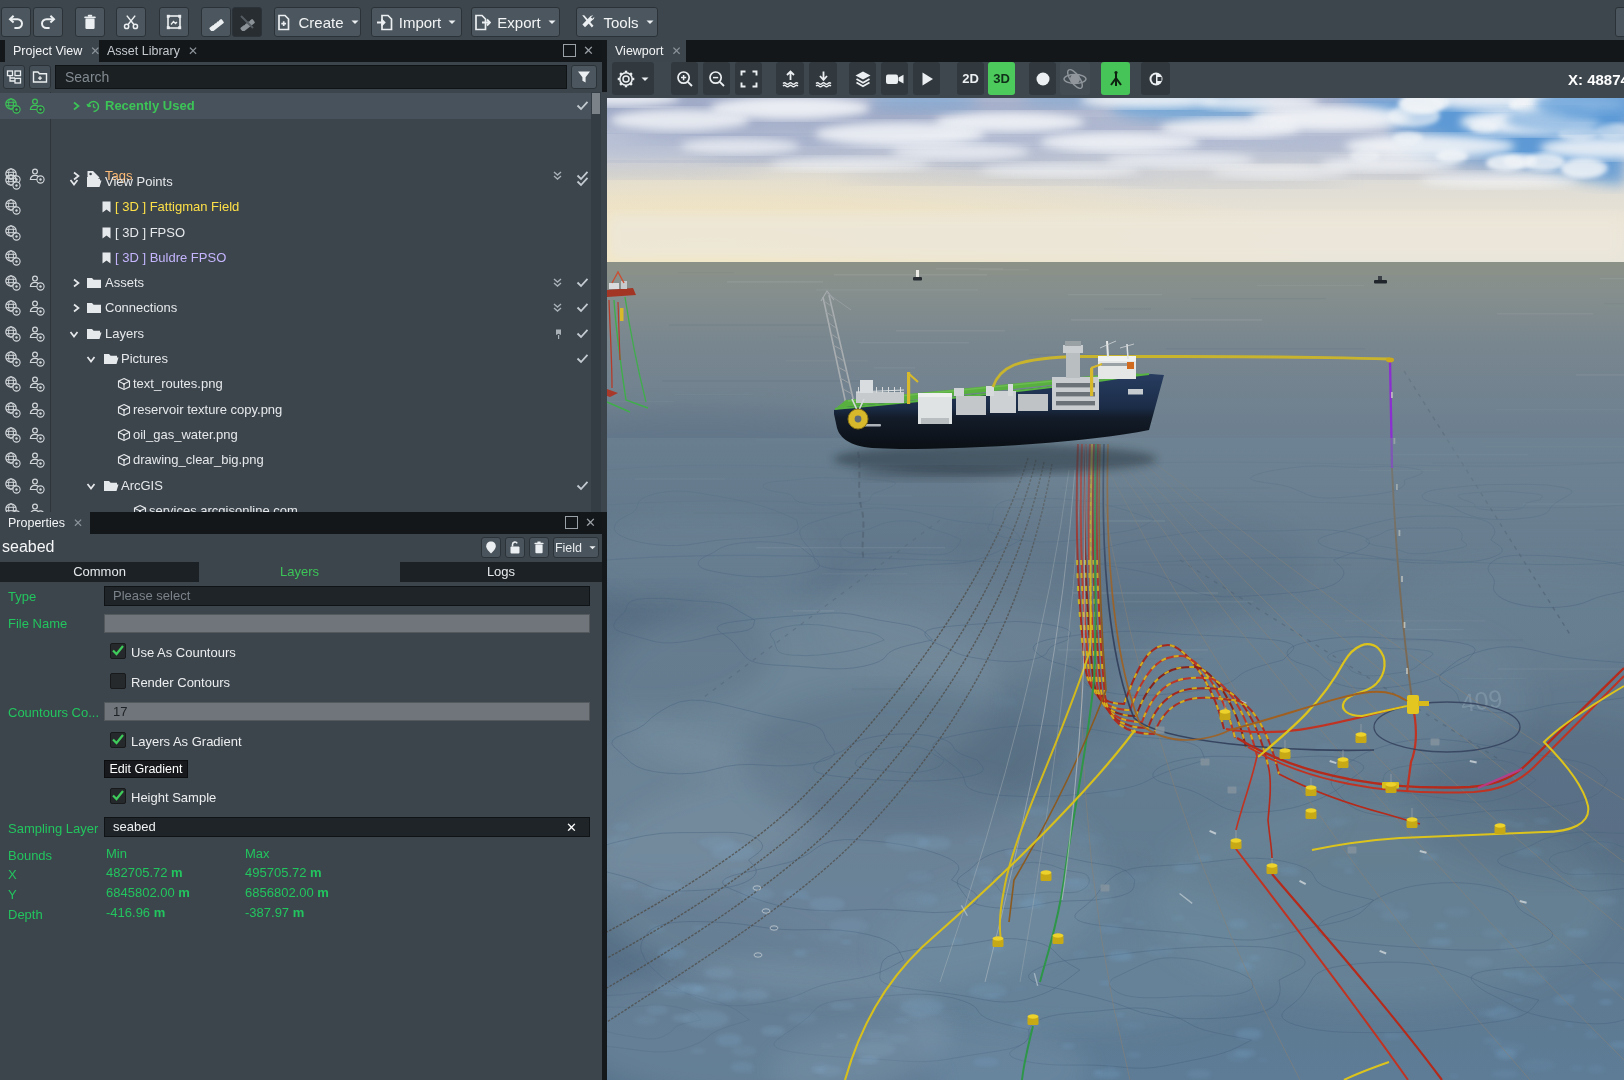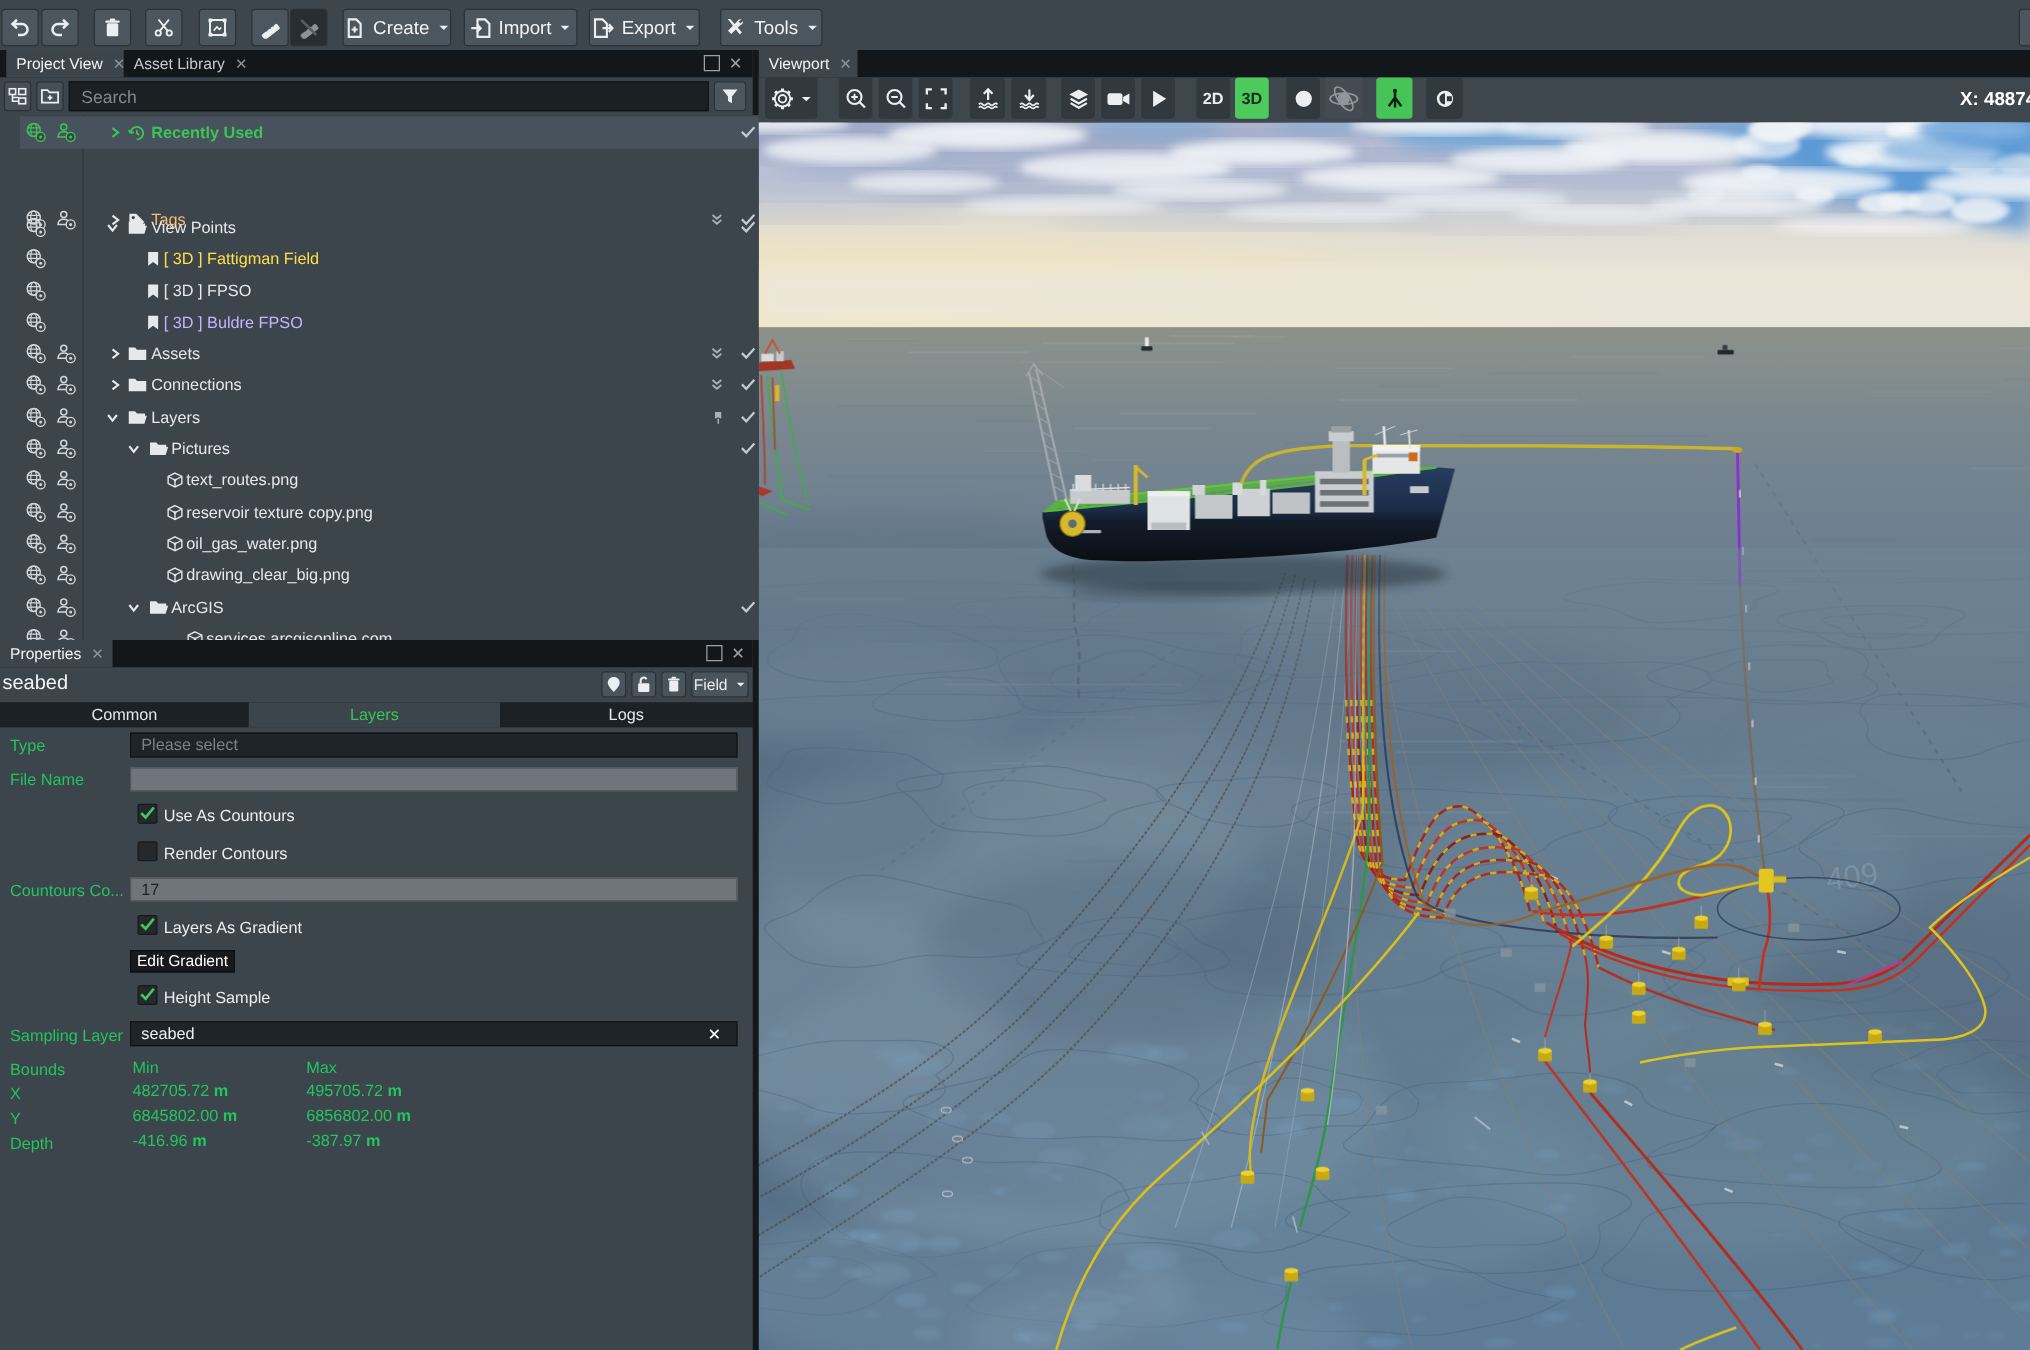--- a/index.html
+++ b/index.html
@@ -134,21 +134,21 @@
         <path d="M8,7.2 V11 M6.1,9.1 H9.9" stroke="#eceff1" stroke-width="1.4"></path>
       </svg>
     </div>
 <div class="abs" style="left:55px;top:3px;width:512px;height:24px;background:#1b2023;border:1px solid #101316;color:#828a91;font-size:14px;line-height:22px;padding-left:9px">Search</div>
 <div class="btn" style="left:571px;top:3px;width:26px;height:24px;background:#4b565e">
       <svg class="ic" width="16" height="16" viewBox="0 0 16 16" fill="none">
         <path d="M2,2.5 H14 L9.6,8.2 V13.5 L6.4,11.8 V8.2 Z" fill="#eceff1"></path>
       </svg>
     </div>
 </div>
-<div class="abs" style="left:16px;top:92px;width:670px;height:420px;background:#3c444c;overflow:hidden">
+<div class="abs" style="left:0;top:92px;width:670px;height:420px;background:#3c444c;overflow:hidden">
 <div class="abs" style="left:50px;top:0;width:1px;height:420px;background:#2e353b"></div>
 <div class="row" style="top:1.0px;background:#48525c;color:#3cc457;font-weight:bold;">
 <span style="position:absolute;left:3px;top:4px">
         <svg class="ic" width="22" height="18" viewBox="0 0 22 18" fill="none">
           <circle cx="8" cy="7" r="5.2" stroke="#3cc457" stroke-width="1.2"></circle>
           <ellipse cx="8" cy="7" rx="2.4" ry="5.2" stroke="#3cc457" stroke-width="1"></ellipse>
           <path d="M3,5.3 H13 M3,8.7 H13" stroke="#3cc457" stroke-width="1"></path>
           <circle cx="13.5" cy="12.5" r="3.6" fill="#3c444c" stroke="#3cc457" stroke-width="1.1"></circle>
           <circle cx="13.5" cy="12.5" r="1.2" fill="#3cc457"></circle>
         </svg>

